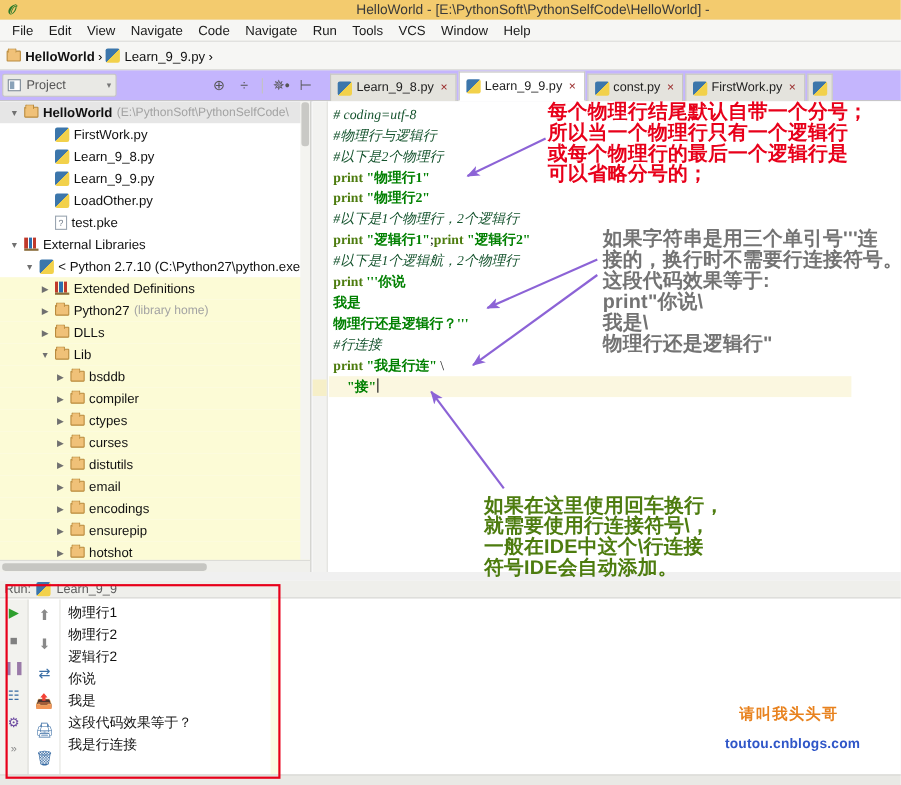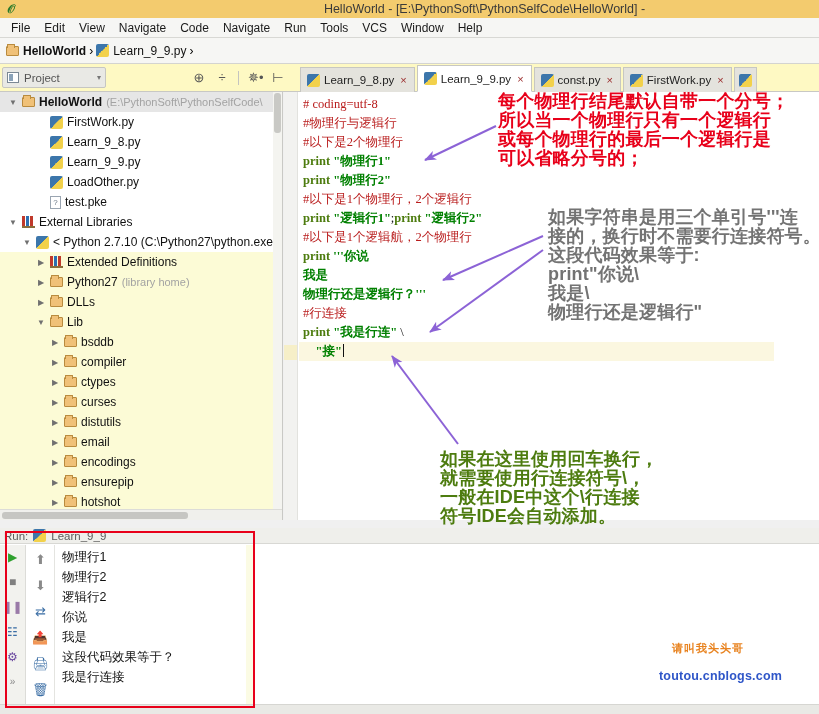--- a/index.html
+++ b/index.html
@@ -83,21 +83,21 @@
     background:
       linear-gradient(to right,#c0392b 0 3px, transparent 3px 4px,
         #2c6fb0 4px 7px, transparent 7px 8px,
         #c0392b 8px 11px, transparent 11px 13px);
     border-bottom:2px solid #8a6d3b;
   }
 
   
   .tabstrip {
     position:absolute; left:0; top:64px; width:819px; height:28px;
-    background:#fef9c3; border-bottom:1px solid #c8c8c4;
+    background:#c4b5fd; border-bottom:1px solid #c8c8c4;
   }
   .proj-btn {
     position:absolute; left:2px; top:3px; width:104px; height:21px;
     background:#e9e9e5; border:1px solid #c6c6c2; border-radius:2px;
     display:flex; align-items:center; gap:5px; padding:0 4px;
     font-size:11.5px; color:#555;
   }
   .proj-btn .caret { margin-left:auto; font-size:8px; color:#777; }
   .ic-proj {
     width:12px; height:11px; border:1px solid #7b8894; background:#fff;
@@ -165,21 +165,21 @@
   .gutter .caretmark {
     position:absolute; left:0; top:253px; width:13px; height:15px; background:#f6efc8;
   }
   .code {
     position:absolute; left:15px; top:0; width:520px; height:428px;
     font-family:"Liberation Serif", serif; font-size:12.5px; color:#111;
     padding-top:3px;
   }
   .cl { height:19px; line-height:19px; white-space:pre; padding-left:4px; }
   .cl.cur { background:#fbf7e0; width:475px; }
-  .cmt { color:#b91c1c; }
+  .cmt { color:#14532d; font-style:italic; }
   .kw  { color:#4d7c0f; font-weight:bold; }
   .str { color:#008000; font-weight:bold; }
   .cursor {
     display:inline-block; width:1.5px; height:13px; background:#111;
     vertical-align:-2px; margin-left:1px;
   }
 
   
   .anno {
     position:absolute; color:#e8001a; font-weight:bold; font-size:18px;
@@ -221,21 +221,21 @@
   .run-redbox {
     position:absolute; left:5px; top:531px; width:250px; height:177px;
     border:2px solid #e8001a; pointer-events:none;
   }
   .bottom-strip {
     position:absolute; left:0; bottom:0; width:819px; height:10px; background:#e9e9e5;
     border-top:1px solid #d6d6d2;
   }
 
   
-  .wm1 { position:absolute; left:672px; top:641px; font-size:11px; font-weight:bold; color:#e8821e; letter-spacing:1px; }
+  .wm1 { position:absolute; left:672px; top:641px; font-size:14px; font-weight:bold; color:#e8821e; letter-spacing:1px; }
   .wm2 { position:absolute; left:659px; top:669px; font-size:12.5px; font-weight:bold; color:#2f56c8; letter-spacing:.2px; }
 
   .outlabel { position:absolute; left:330px; top:606px; color:#e8001a; font-weight:bold; font-size:14px; }
 </style>
 </head>
 <body>
 
 <div id="app">
 
   <div class="titlebar">

